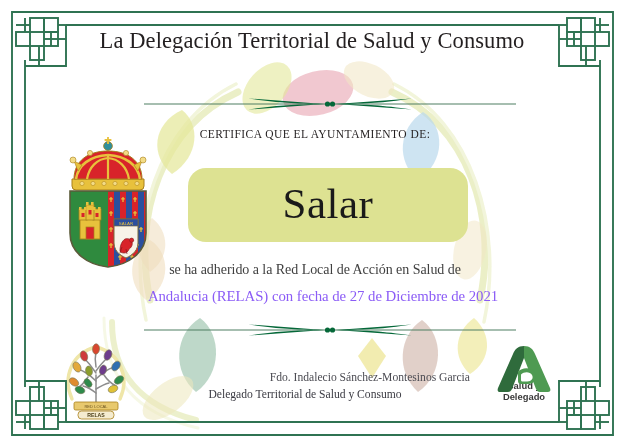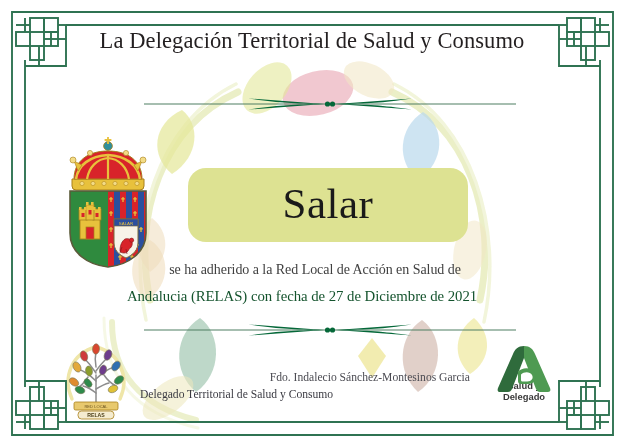--- a/index.html
+++ b/index.html
@@ -65,32 +65,32 @@
     line-height:1; letter-spacing:.5px;
     transform:translateY(-2px);
   }
 
   .body-l1{
     position:absolute; left:95px; top:262px; width:440px;
     text-align:center; font-size:14px; color:#404040;
     letter-spacing:-.05px;
   }
   .body-l2{
-    position:absolute; left:82px; top:288px; width:440px;
-    text-align:center; font-size:14.8px; color:#14532d;
+    position:absolute; left:103px; top:288px; width:440px;
+    text-align:center; font-size:14.8px; color:#8b5cf6;
     letter-spacing:-.05px;
   }
 
   .sig-l1{
     position:absolute; left:140px; top:371px; width:330px;
     text-align:right; font-size:11.6px; color:#4b4b52;
   }
   .sig-l2{
     position:absolute; left:140px; top:388px; width:330px;
-    text-align:left; font-size:11.6px; color:#3a3a42;
+    text-align:center; font-size:11.6px; color:#3a3a42;
   }
 
   
   .escudo{ position:absolute; left:56px; top:135px; width:104px; height:136px; z-index:5; }
   .relas{  position:absolute; left:58px; top:337px; width:76px;  height:86px;  z-index:5; }
   .junta{  position:absolute; left:488px; top:342px; width:72px; height:62px; z-index:5; }
   .junta-l1, .junta-l2{
     position:absolute; width:72px; text-align:center;
     font-family:"Liberation Sans", sans-serif;
     font-size:9.4px; font-weight:bold; color:#3a3a3a; line-height:1.12;
@@ -177,20 +177,21 @@
     <svg class="divider top" viewBox="0 0 380 24">
       <line x1="4" y1="12" x2="376" y2="12" stroke="#4e7f62" stroke-width="1.1"></line>
       <path d="M184,12 L 108,6.4 C 140,11 150,11.4 184,12 Z" fill="#056839"></path>
       <path d="M184,12 L 108,17.6 C 140,13 150,12.6 184,12 Z" fill="#056839"></path>
       <path d="M196,12 L 272,6.4 C 240,11 230,11.4 196,12 Z" fill="#056839"></path>
       <path d="M196,12 L 272,17.6 C 240,13 230,12.6 196,12 Z" fill="#056839"></path>
       <circle cx="187.5" cy="12" r="2.6" fill="#056839"></circle>
       <circle cx="192.5" cy="12" r="2.6" fill="#056839"></circle>
     </svg>
 
+    <div class="certifica">CERTIFICA QUE EL AYUNTAMIENTO DE:</div>
 
     <div class="name-box">
       <span class="name-text">Salar</span>
     </div>
 
     <div class="body-l1">se ha adherido a la Red Local de Acción en Salud de</div>
     <div class="body-l2">Andalucia (RELAS) con fecha de 27 de Diciembre de 2021</div>
 
     <svg class="divider bottom" viewBox="0 0 380 24">
       <line x1="4" y1="12" x2="376" y2="12" stroke="#4e7f62" stroke-width="1.1"></line>

